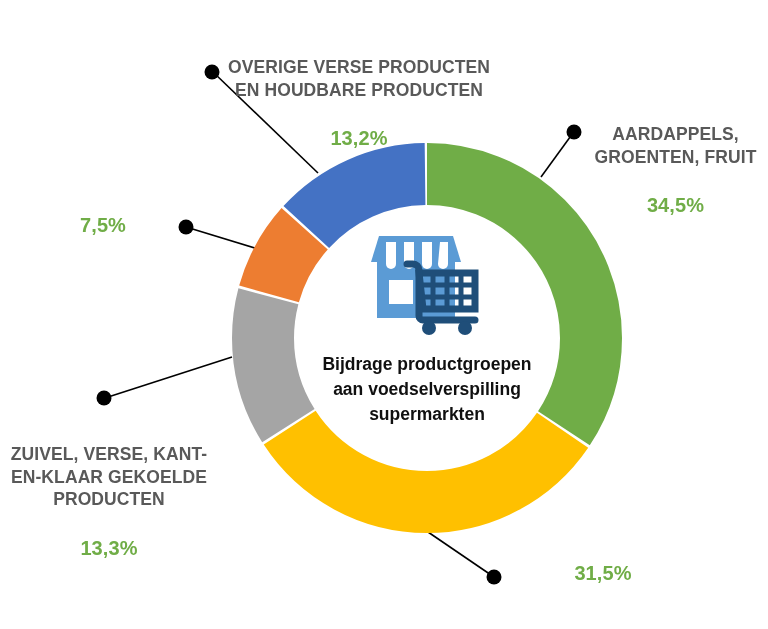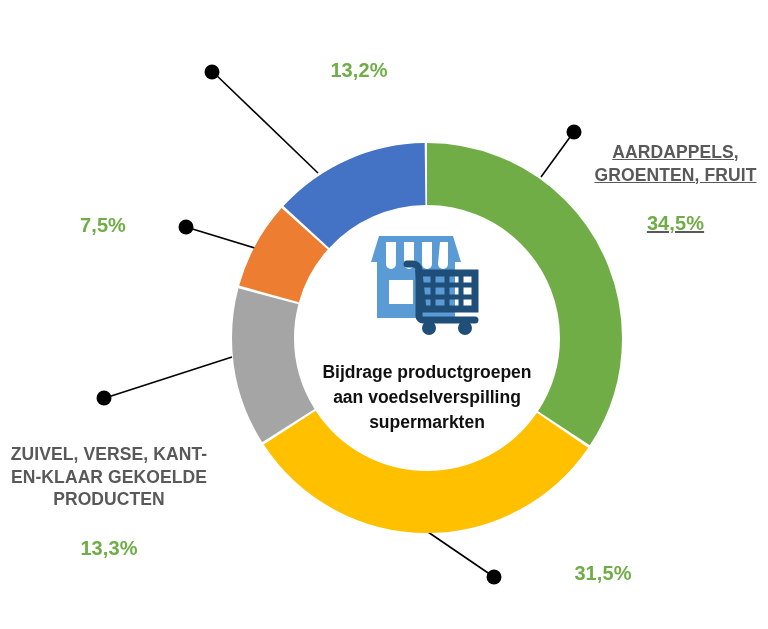--- a/index.html
+++ b/index.html
@@ -54,24 +54,23 @@
   }
 
   #callout-overige {
     left: 228px;
     top: 33px;
     width: 262px;
     text-align: center;
   }
   #callout-aardappels {
     left: 583px;
-    top: 118px;
+    top: 100px;
     width: 185px;
     text-align: center;
-    text-decoration: underline;
   }
   #callout-vlees {
     left: 24px;
     top: 188px;
     width: 158px;
     text-align: center;
   }
   #callout-zuivel {
     left: 2px;
     top: 420px;
@@ -97,21 +96,21 @@
     align-items: center;
     justify-content: flex-start;
   }
   #store-cart-icon {
     width: 120px;
     height: 104px;
     display: block;
     margin-top: 4px;
   }
   #center-title {
-    margin-top: 24px;
+    margin-top: 16px;
     text-align: center;
     color: #101010;
     font-weight: bold;
     font-size: 17.5px;
     line-height: 1.42;
     width: 250px;
     white-space: pre-line;
   }
 </style>
 </head>
@@ -140,20 +139,22 @@
     <g fill="none" stroke-width="62" stroke-linecap="butt" transform="rotate(-90 427 338)">
       <circle cx="427" cy="338" r="164" stroke="#70AD47" stroke-dasharray="353.10262468022097 677.3397656972311" stroke-dashoffset="0"></circle>
       <circle cx="427" cy="338" r="164" stroke="#FFC000" stroke-dasharray="322.1893529688974 708.2530374085546" stroke-dashoffset="-355.50262468022095"></circle>
       <circle cx="427" cy="338" r="164" stroke="#A5A5A5" stroke-dasharray="134.64883792020112 895.7935524572509" stroke-dashoffset="-680.0919776491183"></circle>
       <circle cx="427" cy="338" r="164" stroke="#ED7D31" stroke-dasharray="74.8831792783089 955.5592110991431" stroke-dashoffset="-817.1408155693194"></circle>
       <circle cx="427" cy="338" r="164" stroke="#4472C4" stroke-dasharray="133.61839552982366 896.8239948476285" stroke-dashoffset="-894.4239948476284"></circle>
     </g>
   </svg>
 
   <div class="callout" id="callout-overige">
+    <span class="cat">OVERIGE VERSE PRODUCTEN
+EN HOUDBARE PRODUCTEN</span>
     <span class="pct">13,2%</span>
   </div>
 
   <div class="callout" id="callout-aardappels">
     <span class="cat">AARDAPPELS,
 GROENTEN, FRUIT</span>
     <span class="pct">34,5%</span>
   </div>
 
   <div class="callout" id="callout-vlees">

